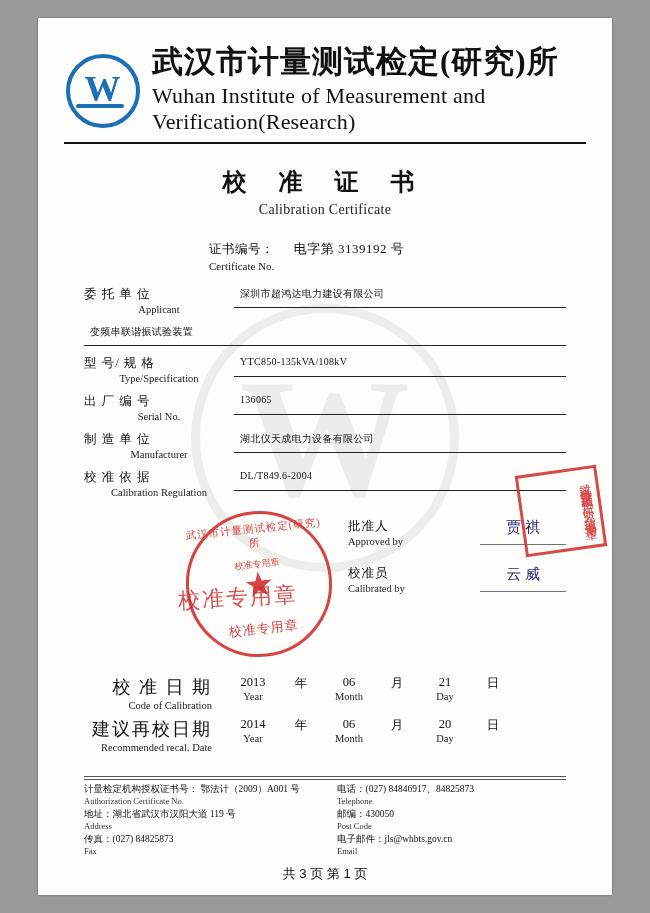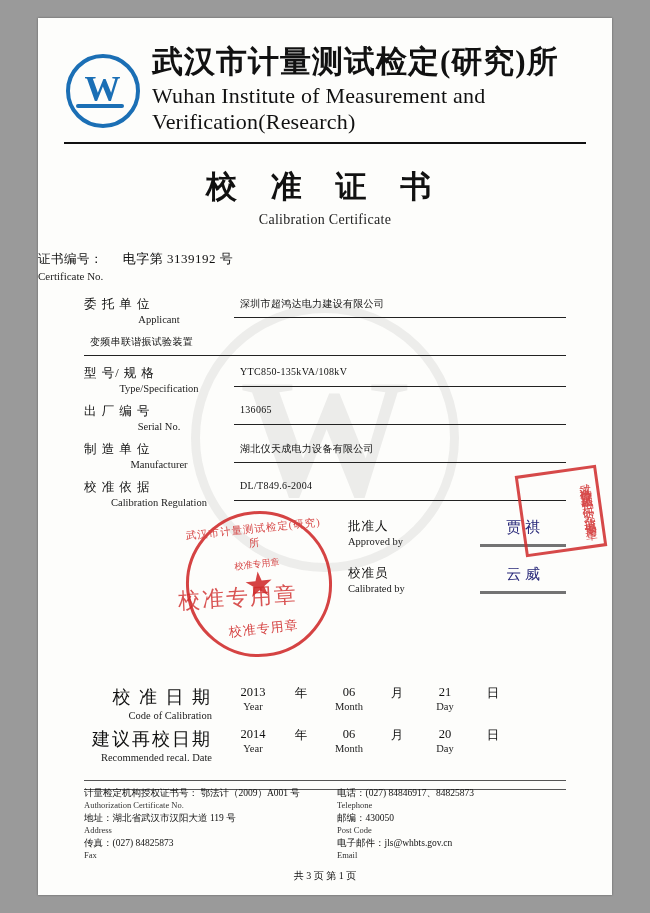--- a/index.html
+++ b/index.html
@@ -104,36 +104,37 @@
     letter-spacing: .2px;
   }
   .rule {
     margin: 7px 26px 0 26px;
     border-top: 2px solid #111;
   }
   .doc-title {
     text-align: center;
     font-family: "Liberation Serif", serif;
     font-weight: bold;
-    font-size: 31px;
+    font-size: 24px;
     letter-spacing: 13px;
     margin-top: 22px;
     color: #111;
   }
   .doc-title-en {
     text-align: center;
     font-family: "Liberation Serif", serif;
     font-size: 14px;
     color: #222;
     margin-top: 4px;
     letter-spacing: .3px;
   }
   .cert-no {
     margin: 22px 17px 0 0;
     display: flex;
+    justify-content: center;
   }
   .cert-no .labels {
     text-align: left;
     font-family: "Liberation Serif", serif;
   }
   .cert-no .cn {
     font-size: 12.5px;
     color: #111;
     letter-spacing: .5px;
   }
@@ -213,21 +214,21 @@
     letter-spacing: 1px;
   }
   .sign-label .en {
     font-size: 10.5px;
     display: block;
     color: #222;
     margin-top: 1px;
   }
   .sign-value {
     flex: 1;
-    border-bottom: 3px solid #737373;
+    border-bottom: 1px solid #737373;
     min-height: 24px;
     font-family: "Liberation Serif", serif;
     font-size: 15px;
     color: #2a2a7a;
     text-align: center;
     padding-bottom: 2px;
   }
 
   
   .seal-round {
@@ -364,22 +365,22 @@
     margin: 0 46px;
     font-family: "Liberation Serif", serif;
   }
   .footer-col { flex: 1; }
   .footer-col.right { padding-left: 24px; }
   .f-line { margin-bottom: 2px; }
   .f-cn { font-size: 9.5px; color: #111; }
   .f-en { font-size: 8.5px; color: #333; }
   .page-no {
     text-align: center;
-    font-family: Liberation Serif, serif;
-    font-size: 10px;
+    font-family: Liberation Sans, sans-serif;
+    font-size: 13px;
     color: #111;
     margin-top: 7px;
   }
 </style>
 </head>
 <body>
 
 <div class="page">
 
   <div class="watermark">W</div>

